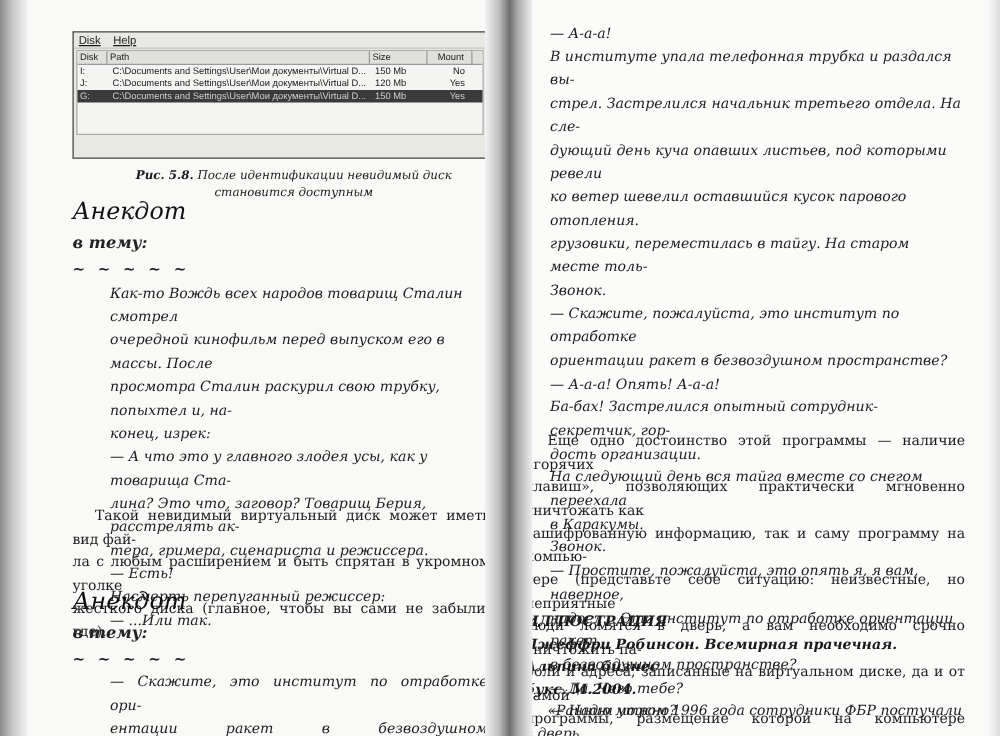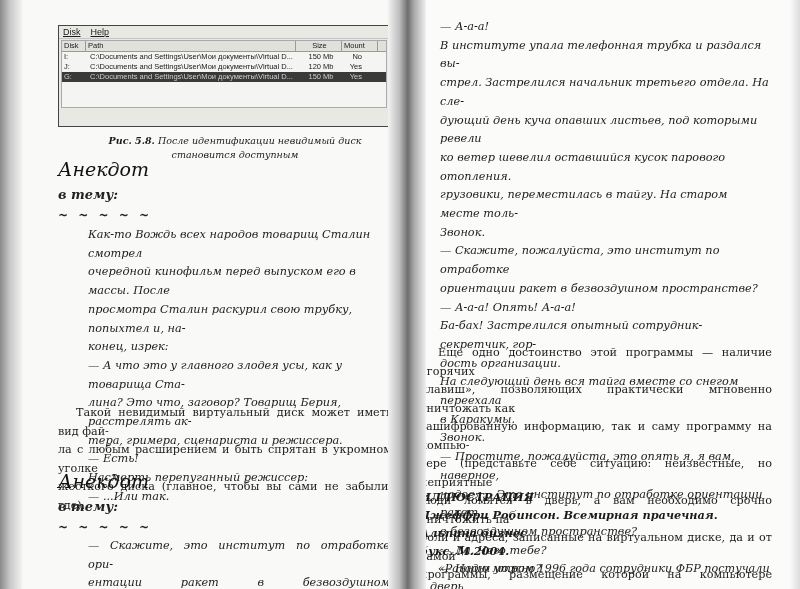--- a/index.html
+++ b/index.html
@@ -32,22 +32,22 @@
   .win-btn { width: 12px; height: 11px; border: 1px solid #999; background: #cfcfcf; font-size: 8px; line-height: 9px; text-align: center; color: #333; }
   .win-menu { height: 13px; font-family: "Liberation Sans", sans-serif; font-size: 9px; display: flex; gap: 10px; padding-left: 4px; align-items: center; border-bottom: 1px solid #c4c4c4; }
   .win-menu span { text-decoration: underline; text-decoration-thickness: 0.5px; }
   .list { font-family: "Liberation Sans", sans-serif; font-size: 7.5px; background: #f4f4f2; margin: 1px 2px; border: 1px solid #aaa; height: 68px; position: relative; }
   .list-head { display: flex; height: 11px; background: #e1e1dc; border-bottom: 1px solid #9a9a9a; }
   .list-head div { border-right: 1px solid #9a9a9a; padding-left: 2px; line-height: 10px; }
   .list-row { display: flex; height: 10px; line-height: 10px; }
   .list-row.selected { background: #3a3a3a; color: #cfcfcf; }
   .c-disk { width: 24px; padding-left: 2px; white-space: nowrap; }
   .c-path { width: 210px; padding-left: 4px; white-space: nowrap; overflow: hidden; }
-  .c-size { width: 46px; padding-left: 4px; text-align: center; }
-  .c-mount { width: 36px; text-align: right; padding-right: 16px; }
+  .c-size { width: 46px; padding-left: 4px; }
+  .c-mount { width: 36px; text-align: right; padding-right: 6px; }
 
   .caption { position: absolute; left: 80px; top: 134px; width: 310px; text-align: center; font-style: italic; font-size: 9.5px; line-height: 14px; }
   .caption b { font-weight: bold; }
 
   .anek-title { position: absolute; left: 58px; font-family: "DejaVu Serif", serif; font-style: italic; font-size: 19px; color: #111; }
   .anek-sub { position: absolute; left: 58px; font-style: italic; font-size: 13px; font-weight: bold; color: #222; }
   .tildes { position: absolute; left: 58px; font-size: 12px; font-weight: bold; letter-spacing: 3px; color: #222; }
 
   .ital { font-style: italic; font-size: 11.3px; line-height: 18.7px; color: #1c1c1c; }
   .plain { font-size: 11.2px; line-height: 18.5px; color: #1c1c1c; text-align: justify; }

